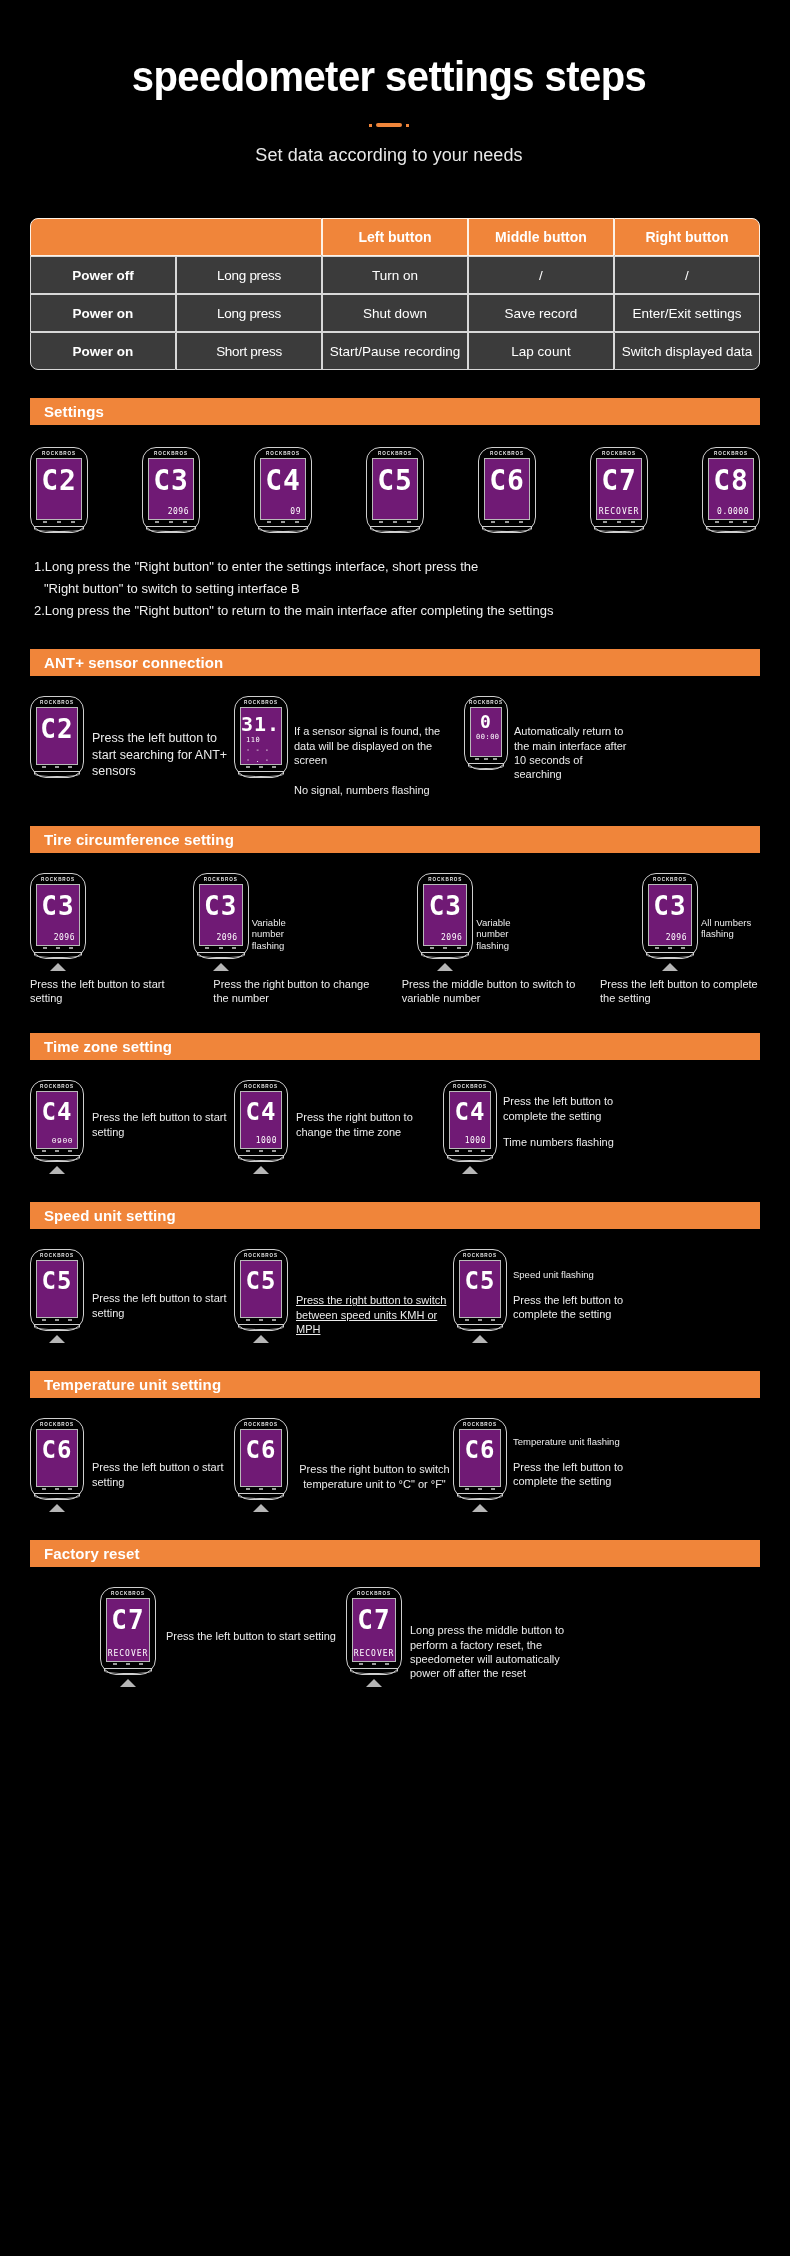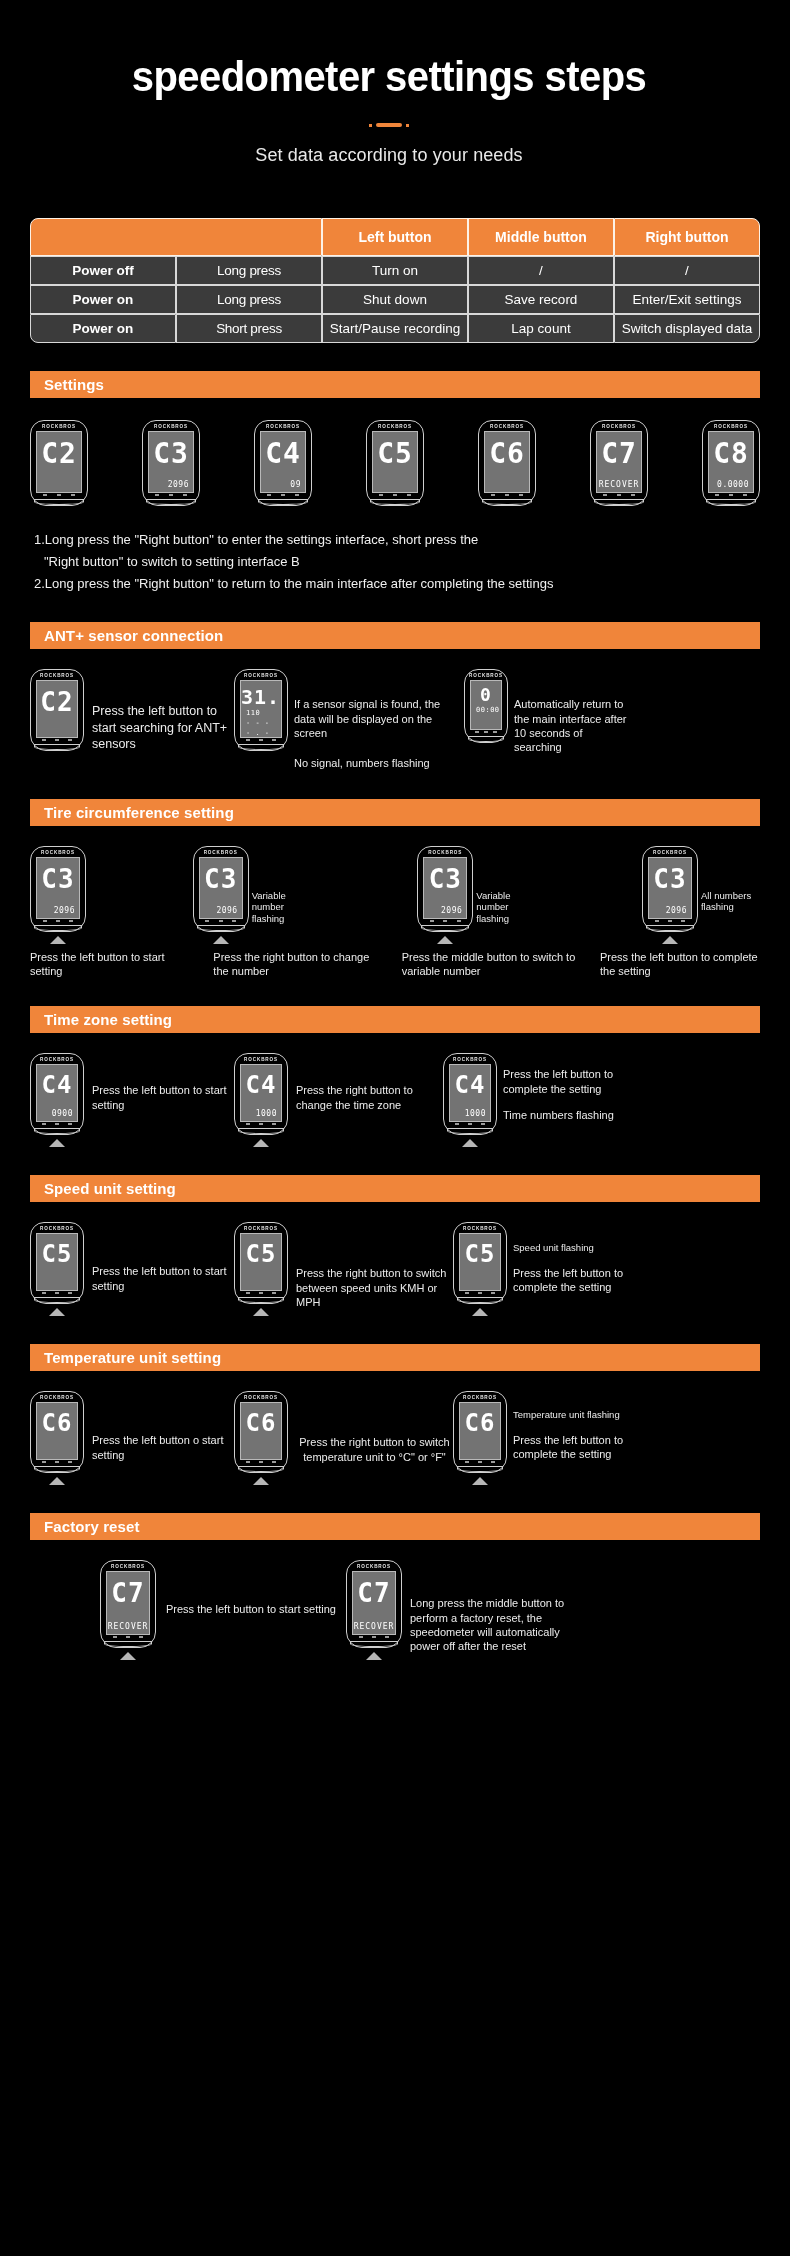--- a/index.html
+++ b/index.html
@@ -40,21 +40,21 @@
   table.spec thead th {
     background: #f0853a;
     font-weight: bold;
     height: 38px;
     font-size: 14px;
     border-color: #fdf2e6;
     color: #ffffff;
   }
   table.spec thead th.blank { border-top-left-radius: 8px; }
   table.spec thead th:last-child { border-top-right-radius: 8px; }
-  table.spec tbody td { background: #3b3b3b; height: 29px; border-color:#d8d8d8; }
+  table.spec tbody td { background: #3b3b3b; height: 38px; border-color:#d8d8d8; }
   table.spec tbody tr:last-child td:first-child { border-bottom-left-radius: 8px; }
   table.spec tbody tr:last-child td:last-child { border-bottom-right-radius: 8px; }
   td.state { font-weight: bold; font-size: 14px; width: 74px; }
   td.press { font-size: 11.5px; width: 60px; letter-spacing:-0.3px; }
 
   
   .bar {
     margin: 28px 30px 0 30px;
     background: #f0853a;
     height: 27px;
@@ -80,21 +80,21 @@
     font-size: 4.6px;
     letter-spacing: 0.9px;
     font-weight: bold;
     color: #e7e7e7;
     padding-top: 3px;
     font-family: "Liberation Sans", sans-serif;
   }
   .dev .screen {
     border: 1px solid #b9b9b9;
     margin: 2px 5px 0 5px;
-    background: #737373;
+    background: #701a75;
     position: relative;
     overflow: hidden;
   }
   .dev .btnrow { display:flex; justify-content: space-around; padding: 1px 7px 3px; }
   .dev .btnrow i { display:block; width:4px; height:2px; border:0.6px solid #9c9c9c; }
   .dev .chin {
     border-top: 1.2px solid #cfcfcf;
     height: 6px;
     margin: 0 3px;
     border-radius: 0 0 60% 60%;
@@ -486,21 +486,21 @@
 
   <div class="bar">Time zone setting</div>
   <div class="strip row" style="align-items:flex-start;">
     <div id="tz-dev-1">
         <div class="arrow-box">
           <div class="dev">
             <div class="body" style="width: 54px;">
               <div class="brand">ROCKBROS</div>
               <div class="screen" style="height: 58px;">
                 <div class="segcode" style="font-size: 24px; padding-top: 8px;">C4</div>
-                <div class="subnum" style="font-size: 8px; position: absolute; bottom: 3px; right: 4px;">0900</div>
+                <div class="subnum" style="font-size: 8px; position: absolute; bottom: 3px; right: 4px; font-family: Liberation Mono, monospace;">0900</div>
               </div>
               <div class="btnrow">
                 <i></i>
                 <i></i>
                 <i></i>
               </div>
               <div class="chin"></div>
             </div>
           </div>
           <div class="arrow-up" style="margin-top: 4px;"></div>
@@ -588,21 +588,21 @@
                 <i></i>
                 <i></i>
                 <i></i>
               </div>
               <div class="chin"></div>
             </div>
           </div>
           <div class="arrow-up" style="margin-top: 4px;"></div>
         </div>
       </div>
-    <div class="note sm" style="width:165px; padding:44px 0 0 8px;">Press the right button to switch between speed units KMH or MPH</div>
+    <div class="note sm" style="width:165px; padding:44px 0 0 8px;text-decoration:underline;">Press the right button to switch between speed units KMH or MPH</div>
     <div id="sp-dev-3">
         <div class="arrow-box">
           <div class="dev">
             <div class="body" style="width: 54px;">
               <div class="brand">ROCKBROS</div>
               <div class="screen" style="height: 58px;">
                 <div class="segcode" style="font-size: 24px; padding-top: 8px;">C5</div>
               </div>
               <div class="btnrow">
                 <i></i>

